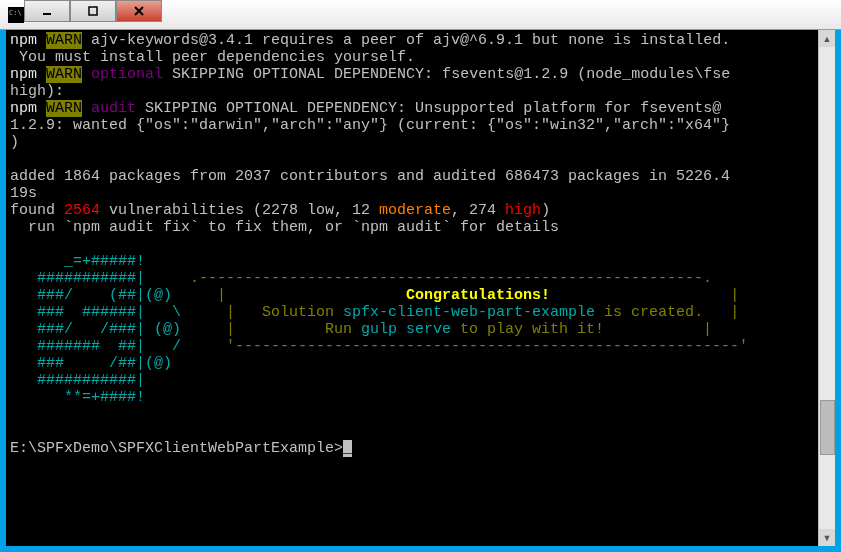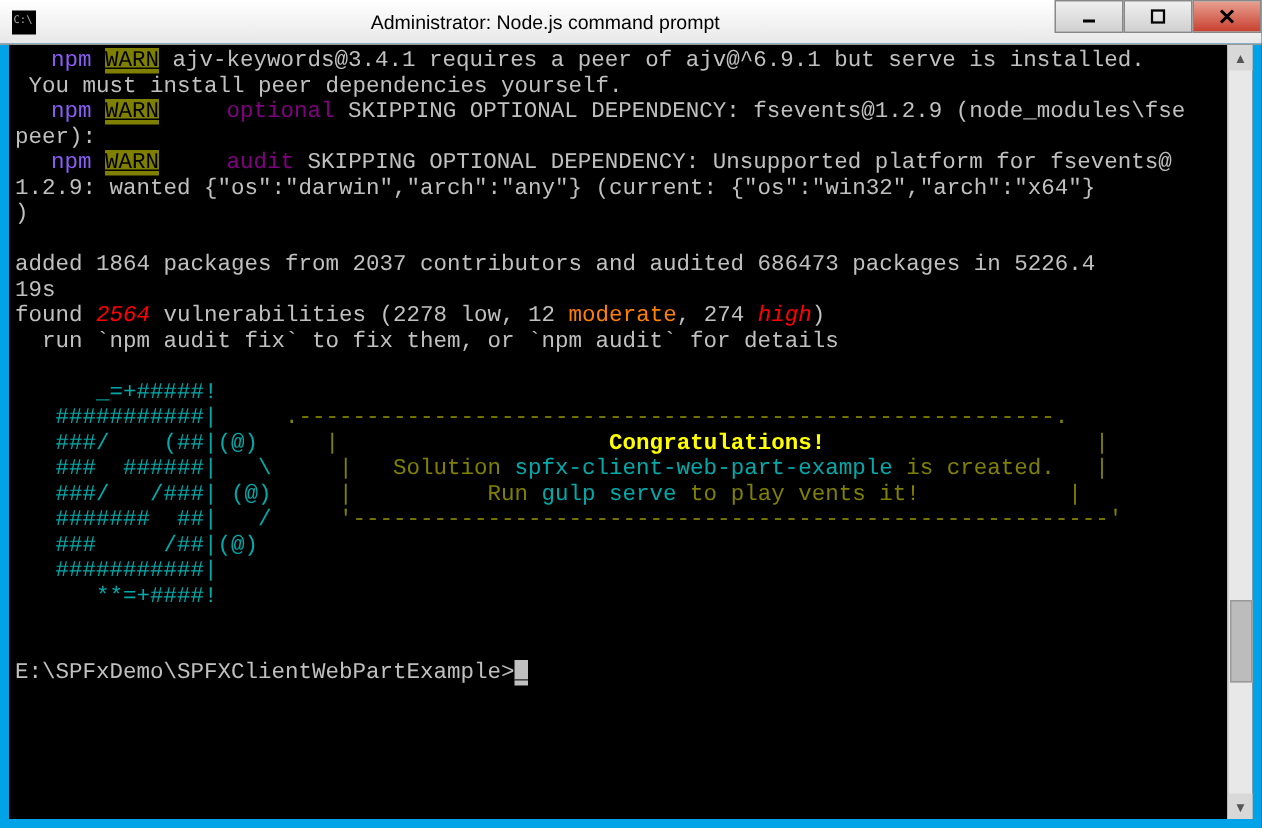--- a/index.html
+++ b/index.html
@@ -106,75 +106,74 @@
 .scroll-down { position: absolute; bottom: 0; width: 100%; }
 .scroll-thumb {
   position: absolute;
   width: 15px;
   left: 1px;
   top: 370px;
   height: 55px;
   background: #bcbcbc;
   border: 1px solid #999;
 }
-.c-white { color: #8b5cf6; margin-left: 24px; }
-.c-black-bg-yellow { background: olive; color: #000; text-decoration: underline; }
-.c-magenta { color: #800080; margin-left: 36px; }
+.c-white { color: #e5e5e5; }
+.c-black-bg-yellow { background: olive; color: #000; }
+.c-magenta { color: #800080; }
 .c-dark-cyan { color: #00aaaa; }
-.c-red { color: #ff0000; font-style: italic; }
+.c-red { color: #ff0000; }
 .c-orange { color: #ff7f00; }
 .c-yellow { color: #ffff00; font-weight: bold; }
 .c-dark-yellow { color: #808000; }
 .cursor { background: #c0c0c0; color: #000; }
 </style>
 </head>
 <body>
 
 <div class="window">
   <div class="titlebar">
     <div class="title-icon"></div>
-    <div class="title-text">Administrator: Node.js command prompt</div>
     <div class="window-controls">
       <div class="win-btn minimize">
         <svg viewBox="0 0 12 12">
             <line x1="2" y1="9" x2="10" y2="9" stroke="#000" stroke-width="2"></line>
           </svg>
       </div>
       <div class="win-btn maximize">
         <svg viewBox="0 0 12 12">
             <rect x="2" y="2" width="8" height="8" fill="none" stroke="#000" stroke-width="1.5"></rect>
           </svg>
       </div>
       <div class="win-btn close">
         <svg viewBox="0 0 12 12">
             <line x1="2" y1="2" x2="10" y2="10" stroke="#000" stroke-width="2"></line>
             <line x1="10" y1="2" x2="2" y2="10" stroke="#000" stroke-width="2"></line>
           </svg>
       </div>
     </div>
   </div>
 
-  <div class="terminal"><span class="c-white">npm</span> <span class="c-black-bg-yellow">WARN</span><span> ajv-keywords@3.4.1 requires a peer of ajv@^6.9.1 but serve is installed.</span>
+  <div class="terminal"><span class="c-white">npm</span> <span class="c-black-bg-yellow">WARN</span><span> ajv-keywords@3.4.1 requires a peer of ajv@^6.9.1 but none is installed.</span>
 <span> You must install peer dependencies yourself.</span>
 <span class="c-white">npm</span> <span class="c-black-bg-yellow">WARN</span> <span class="c-magenta">optional</span><span> SKIPPING OPTIONAL DEPENDENCY: fsevents@1.2.9 (node_modules\fse</span>
-<span>peer):</span>
+<span>high):</span>
 <span class="c-white">npm</span> <span class="c-black-bg-yellow">WARN</span> <span class="c-magenta">audit</span><span> SKIPPING OPTIONAL DEPENDENCY: Unsupported platform for fsevents@</span>
 <span>1.2.9: wanted {"os":"darwin","arch":"any"} (current: {"os":"win32","arch":"x64"}</span>
 <span>)</span>
 <span></span>
 <span>added 1864 packages from 2037 contributors and audited 686473 packages in 5226.4</span>
 <span>19s</span>
 <span>found </span><span class="c-red">2564</span><span> vulnerabilities (2278 low, 12 </span><span class="c-orange">moderate</span><span>, 274 </span><span class="c-red">high</span><span>)</span>
 <span>  run `npm audit fix` to fix them, or `npm audit` for details</span>
 
 <span class="c-dark-cyan">      _=+#####!</span>
 <span class="c-dark-cyan">   ###########|</span><span class="c-dark-yellow">     .--------------------------------------------------------.</span>
 <span class="c-dark-cyan">   ###/    (##|(@)</span><span class="c-dark-yellow">     |                    </span><span class="c-yellow">Congratulations!</span><span class="c-dark-yellow">                    |</span>
 <span class="c-dark-cyan">   ###  ######|   \</span><span class="c-dark-yellow">     |   Solution </span><span class="c-dark-cyan">spfx-client-web-part-example</span><span class="c-dark-yellow"> is created.   |</span>
-<span class="c-dark-cyan">   ###/   /###| (@)</span><span class="c-dark-yellow">     |          Run </span><span class="c-dark-cyan">gulp serve</span><span class="c-dark-yellow"> to play vents it!           |</span>
+<span class="c-dark-cyan">   ###/   /###| (@)</span><span class="c-dark-yellow">     |          Run </span><span class="c-dark-cyan">gulp serve</span><span class="c-dark-yellow"> to play with it!           |</span>
 <span class="c-dark-cyan">   #######  ##|   /</span><span class="c-dark-yellow">     '--------------------------------------------------------'</span>
 <span class="c-dark-cyan">   ###     /##|(@)</span>
 <span class="c-dark-cyan">   ###########|</span>
 <span class="c-dark-cyan">      **=+####!</span>
 
 
 <span>E:\SPFxDemo\SPFXClientWebPartExample&gt;</span><span class="cursor">_</span></div>
 
   <div class="scrollbar">
     <div class="scroll-up">▲</div>

